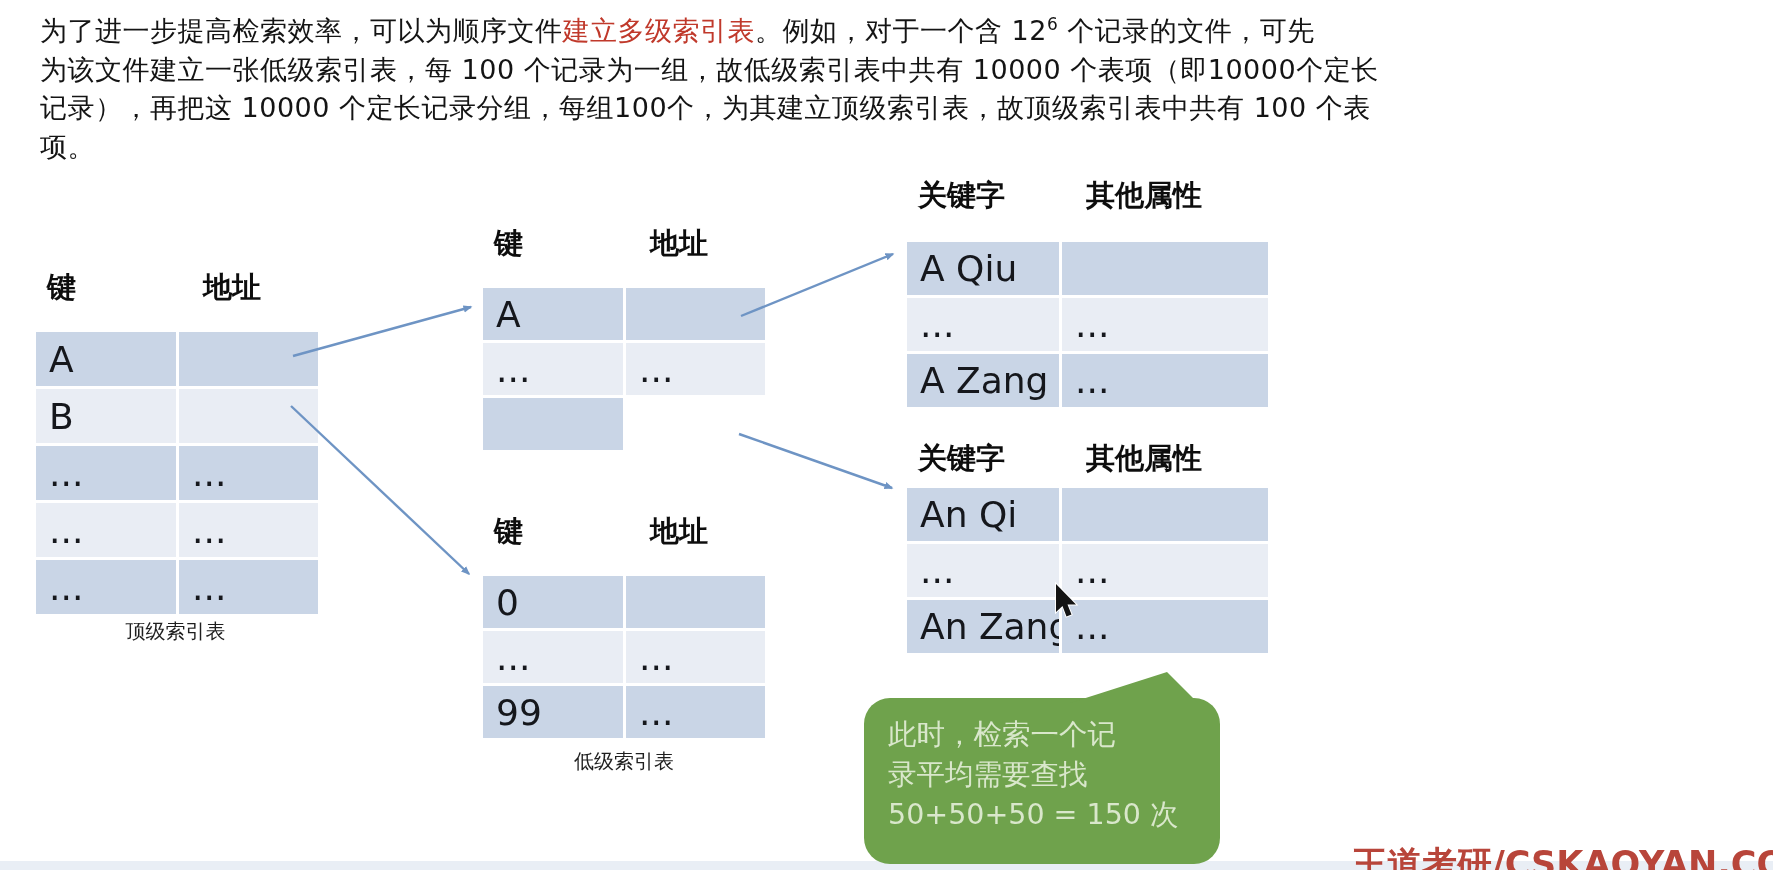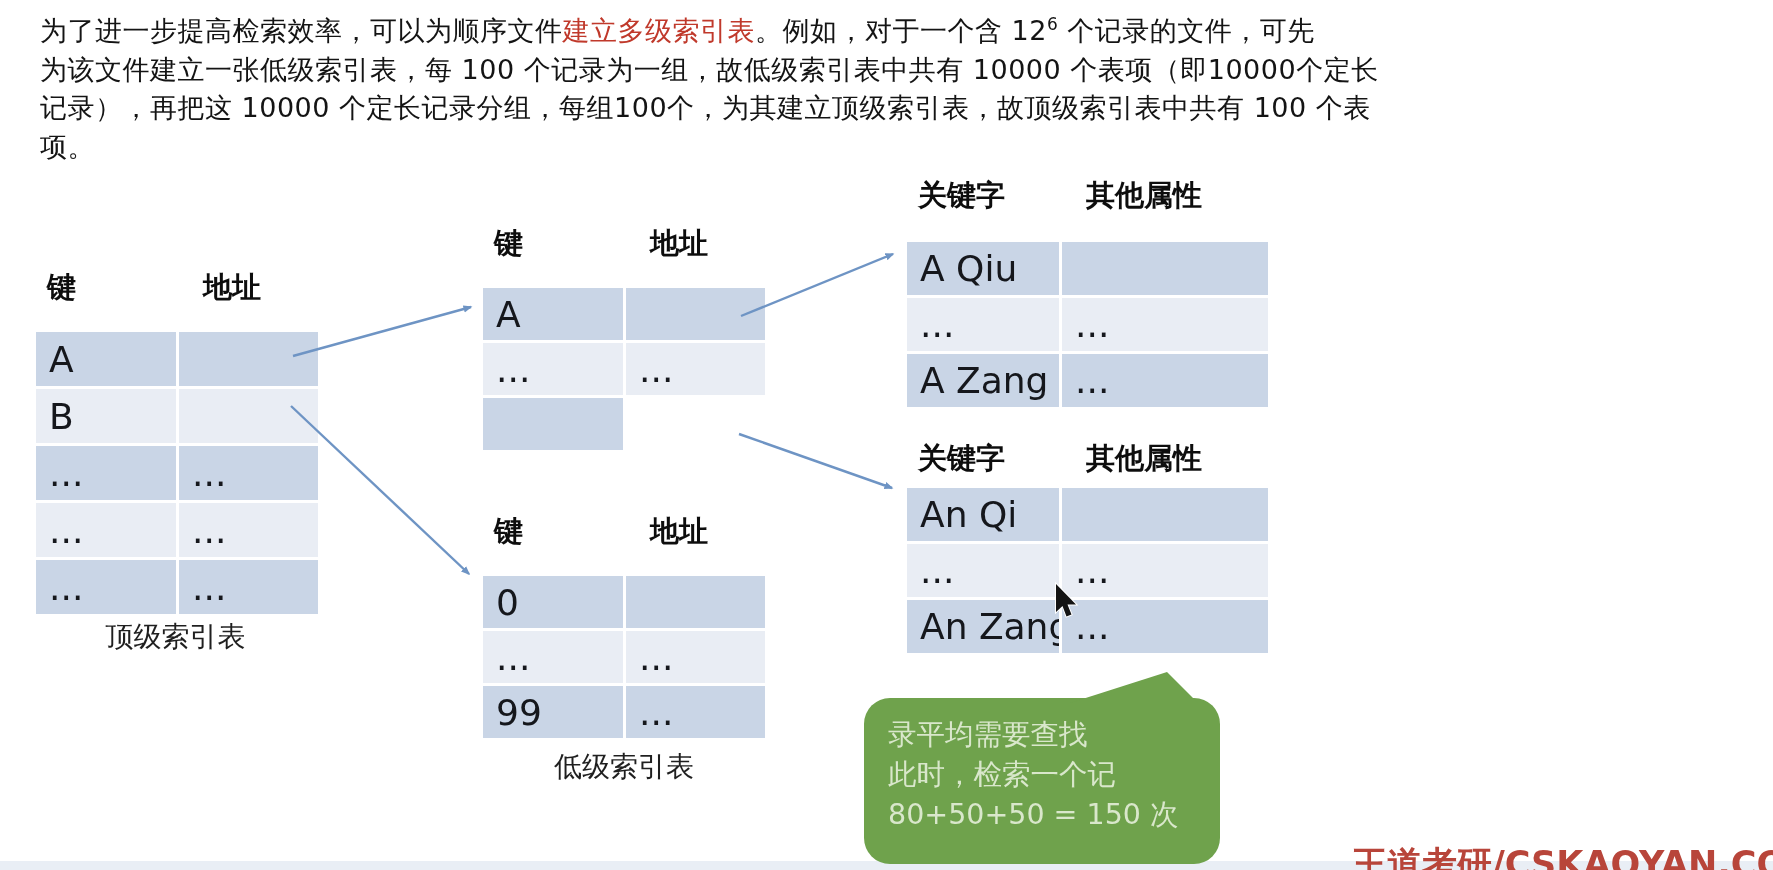--- a/index.html
+++ b/index.html
@@ -32,21 +32,21 @@
   #t1  { left:36px;  top:332px; grid-auto-rows:54px; }
   #t2h { left:483px; top:224px; grid-template-columns:143px 139px; }
   #t2  { left:483px; top:288px; grid-auto-rows:52px; }
   #t3h { left:483px; top:512px; grid-template-columns:143px 139px; }
   #t3  { left:483px; top:576px; grid-auto-rows:52px; }
   #t4h { left:907px; top:176px; grid-template-columns:155px 203px; }
   #t4  { left:907px; top:242px; grid-auto-rows:53px; }
   #t5h { left:907px; top:439px; grid-template-columns:155px 203px; }
   #t5  { left:907px; top:488px; grid-auto-rows:53px; }
 
-  .cap { position:absolute; font-size:28px; color:#1f1f1f; text-align:center; }
+  .cap { position:absolute; font-size:20px; color:#1f1f1f; text-align:center; }
   #cap1 { left:36px;  top:618px; width:279px; }
   #cap2 { left:483px; top:748px; width:282px; }
 
   
   .bubble { position:absolute; left:864px; top:698px; width:356px; height:166px;
             background:#6fa24c; border-radius:26px; color:#d9e7cb;
             font-size:28.5px; line-height:40px; padding:17px 0 0 24px; box-sizing:border-box; }
 
   
   .overlay { position:absolute; left:0; top:0; width:1773px; height:870px; pointer-events:none; }
@@ -134,23 +134,23 @@
   <div class="tbl cols-wide" id="t5">
     <div class="c rd">An Qi</div>
     <div class="c rd"></div>
     <div class="c rl">...</div>
     <div class="c rl">...</div>
     <div class="c rd">An Zang</div>
     <div class="c rd">...</div>
   </div>
 
   <div class="bubble">
+    <div>此时，检索一个记</div>
     <div>录平均需要查找</div>
-    <div>此时，检索一个记</div>
-    <div>80+50+50 = 150 次</div>
+    <div>50+50+50 = 150 次</div>
   </div>
 
   <svg class="overlay" viewBox="0 0 1773 870" xmlns="http://www.w3.org/2000/svg">
     <defs>
       <marker id="ah" markerWidth="10" markerHeight="9" refX="7.5" refY="3.75" orient="auto" markerUnits="userSpaceOnUse">
         <path d="M0,0 L9,3.75 L0,7.5 z" fill="#6e94c4"></path>
       </marker>
     </defs>
     <polygon points="1167,672 1070,703 1198,703" fill="#6fa24c"></polygon>
     <line x1="293" y1="356" x2="471" y2="307" stroke="#6e94c4" stroke-width="2.4" marker-end="url(#ah)"></line>

